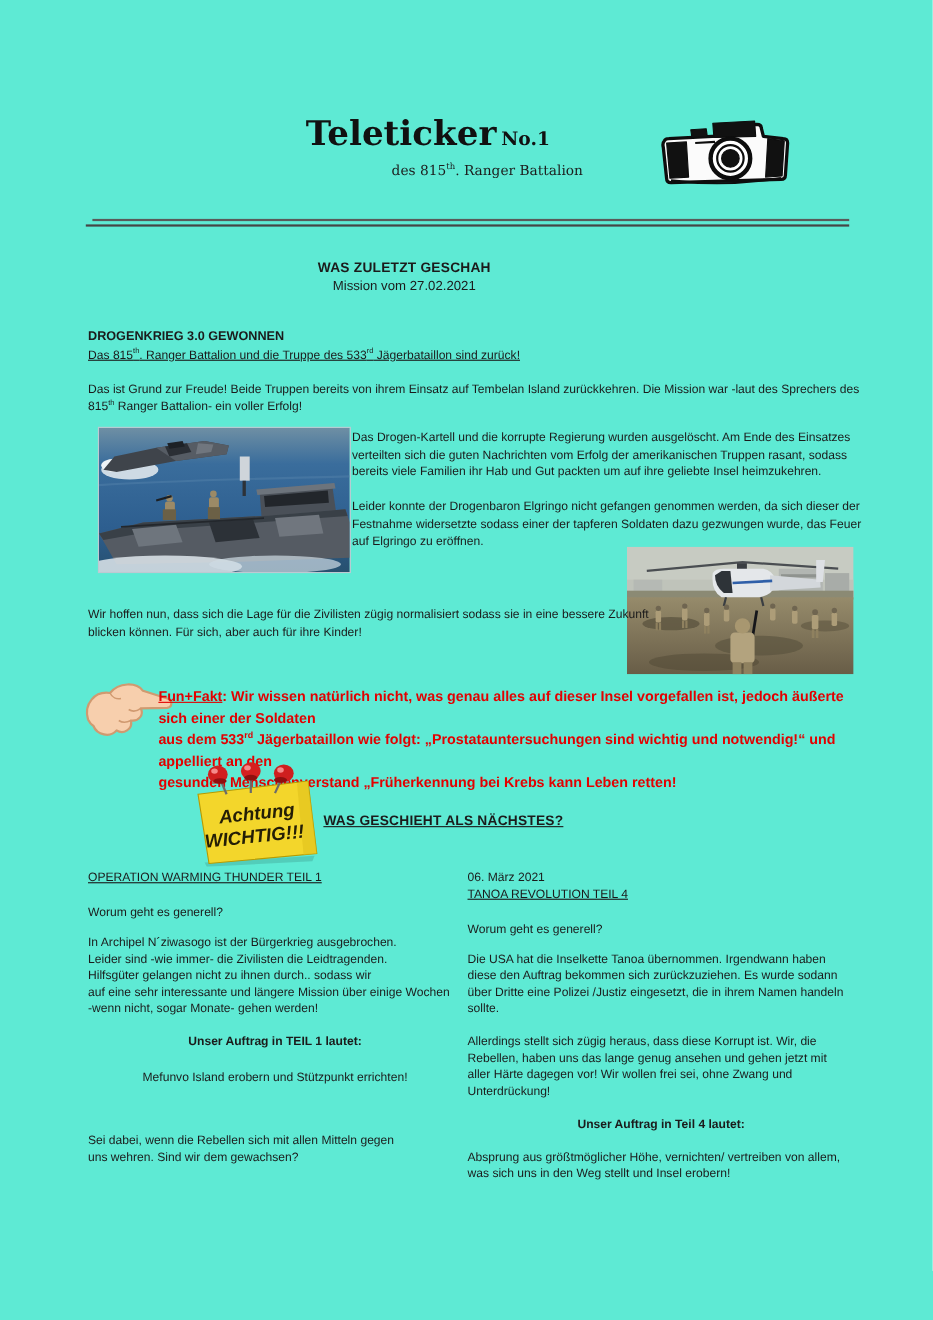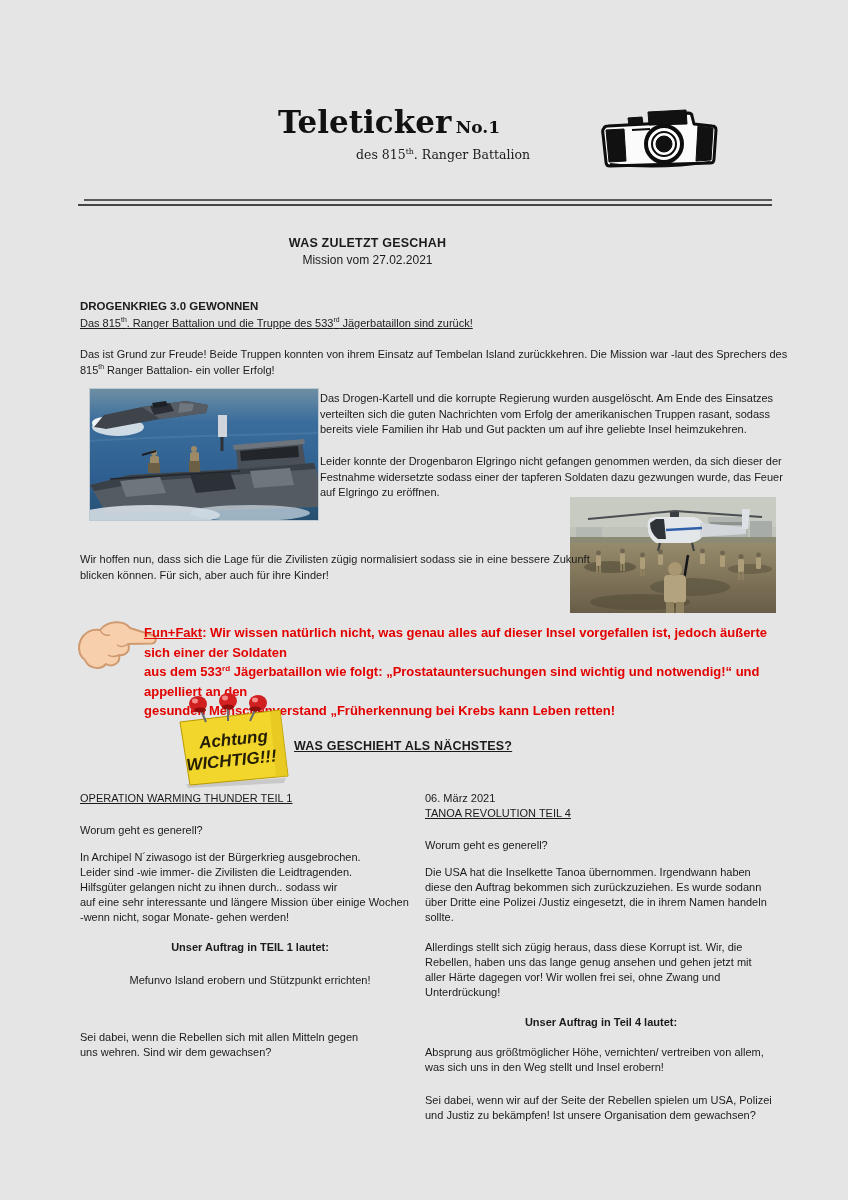--- a/index.html
+++ b/index.html
@@ -1,16 +1,16 @@
 <!DOCTYPE html>
 <html><head>
 <meta charset="utf-8">
 <style>
   html,body{margin:0;padding:0;background:#ffffff;}
-  .page{position:relative;width:848px;height:1200px;background:#e5e5e5;overflow:hidden;
+  .page{position:relative;width:848px;height:1200px;background:#5eead4;overflow:hidden;
         font-family:"Liberation Sans",sans-serif;color:#1b1b1b;}
   .abs{position:absolute;}
   .masthead-title{font-family:"DejaVu Serif",serif;font-weight:bold;font-size:31px;color:#111;}
   .masthead-no{font-size:17px;}
   .masthead-sub{font-family:"DejaVu Serif",serif;font-size:12.5px;color:#1c1c1c;}
   sup{font-size:0.62em;vertical-align:super;line-height:0;}
   .rule{background:#454545;}
   .center-head{width:735px;text-align:center;}
   .h-bold{font-weight:bold;font-size:12.5px;letter-spacing:.2px;}
   .sub-head{font-size:12px;margin-top:3px;}
@@ -55,21 +55,21 @@
   <div class="abs rule" style="left:78px;top:204px;width:694px;height:2px;"></div>
 
   <div class="abs center-head" style="left:0;top:236px;">
     <div class="h-bold">WAS ZULETZT GESCHAH</div>
     <div class="sub-head">Mission vom 27.02.2021</div>
   </div>
 
   <div class="abs art-head" style="left:80px;top:300px;">DROGENKRIEG 3.0 GEWONNEN</div>
   <div class="abs body-text underline" style="left:80px;top:316px;"><span>Das 815</span><sup>th</sup><span>. Ranger Battalion und die Truppe des 533</span><sup>rd</sup><span> Jägerbataillon sind zurück!</span></div>
 
-  <div class="abs body-text" style="left:80px;top:347px;width:710px;"><span>Das ist  Grund zur Freude! Beide Truppen konnten von ihrem Einsatz auf Tembelan Island zurückkehren. Die Mission war -laut des Sprechers des</span><br><span>815</span><sup>th</sup><span> Ranger Battalion- ein voller Erfolg!</span></div>
+  <div class="abs body-text" style="left:80px;top:347px;width:710px;"><span>Das ist  Grund zur Freude! Beide Truppen bereits von ihrem Einsatz auf Tembelan Island zurückkehren. Die Mission war -laut des Sprechers des</span><br><span>815</span><sup>th</sup><span> Ranger Battalion- ein voller Erfolg!</span></div>
 
   <svg class="abs photo-border" style="left:90px;top:389px;" width="228" height="131" viewBox="0 0 228 131">
     <defs>
       <linearGradient id="sea" x1="0" y1="0" x2="0" y2="1">
         <stop offset="0" stop-color="#6e8fa4"></stop>
         <stop offset="0.25" stop-color="#3a6d9c"></stop>
         <stop offset="0.7" stop-color="#2d5e8f"></stop>
         <stop offset="1" stop-color="#27506f"></stop>
       </linearGradient>
     </defs>
@@ -245,17 +245,15 @@
 diese den Auftrag bekommen sich zurückzuziehen. Es wurde sodann
 über Dritte eine Polizei /Justiz eingesetzt, die in ihrem Namen handeln
 sollte.</div>
     <div class="pre" style="margin-top:15px;">Allerdings stellt sich zügig heraus, dass diese Korrupt ist. Wir, die
 Rebellen, haben uns das lange genug ansehen und gehen jetzt mit
 aller Härte dagegen vor! Wir wollen frei sei, ohne Zwang und
 Unterdrückung!</div>
     <div class="bold" style="margin-top:15px;">Unser Auftrag in Teil 4 lautet:</div>
     <div class="pre" style="margin-top:15px;">Absprung aus größtmöglicher Höhe, vernichten/ vertreiben von allem,
 was sich uns in den Weg stellt und Insel erobern!</div>
-    <div class="pre" style="margin-top:18px;">Sei dabei, wenn wir auf der Seite der Rebellen spielen um USA, Polizei
-und Justiz zu bekämpfen! Ist unsere Organisation dem gewachsen?</div>
   </div>
 
 </div>
 
 </body></html>

